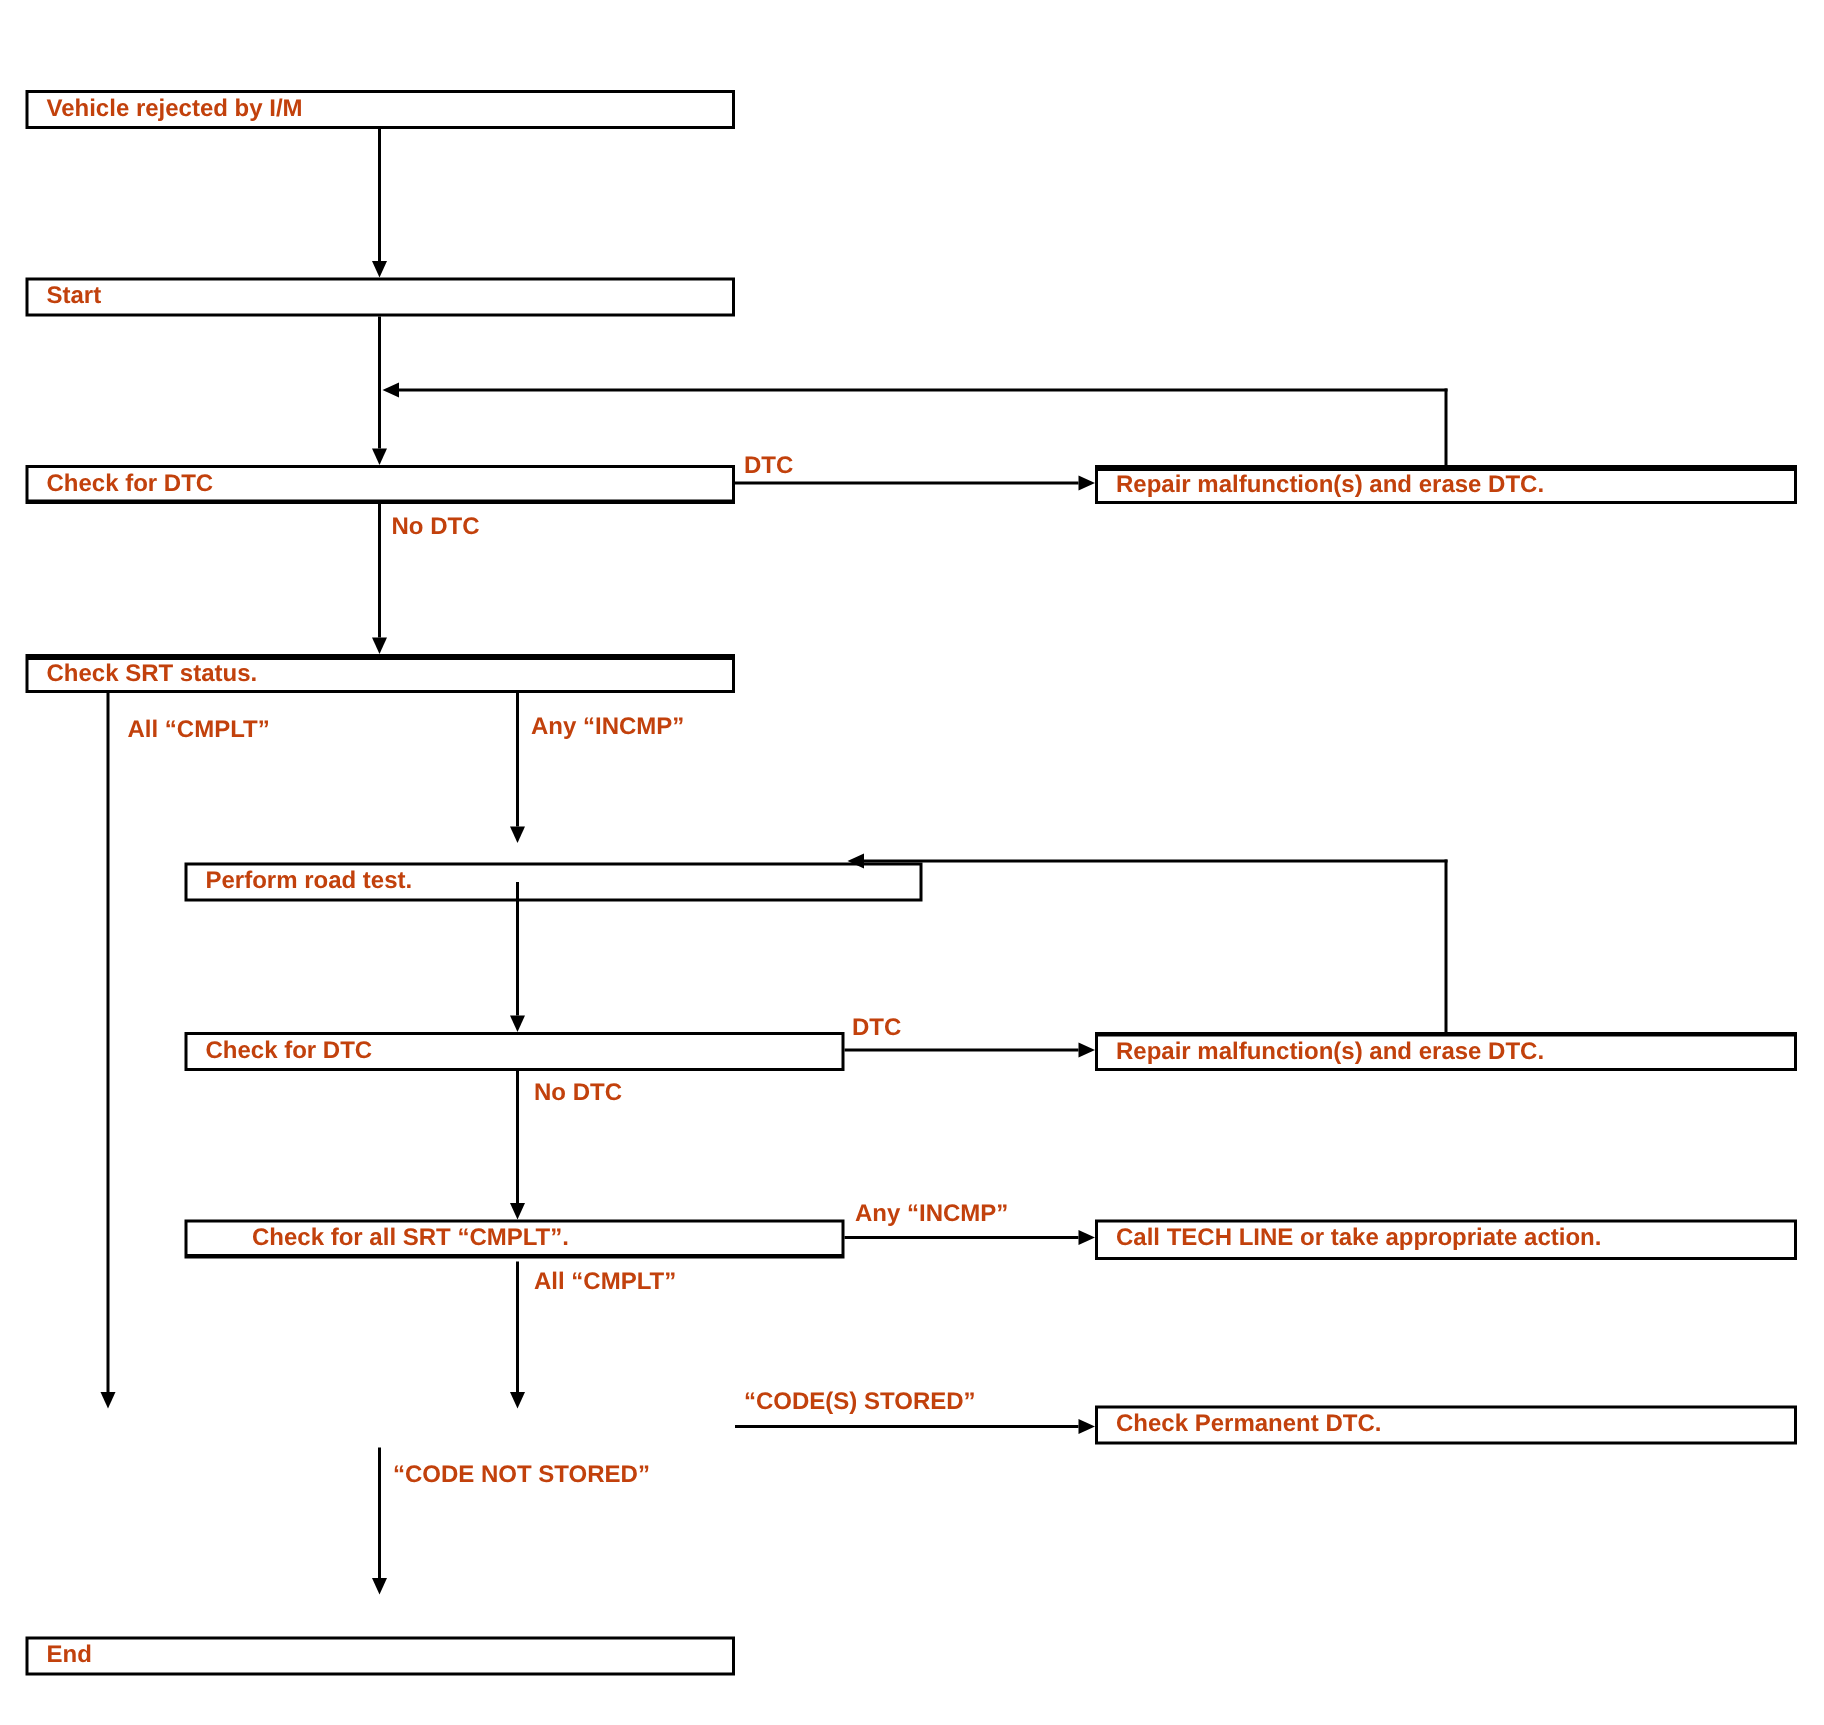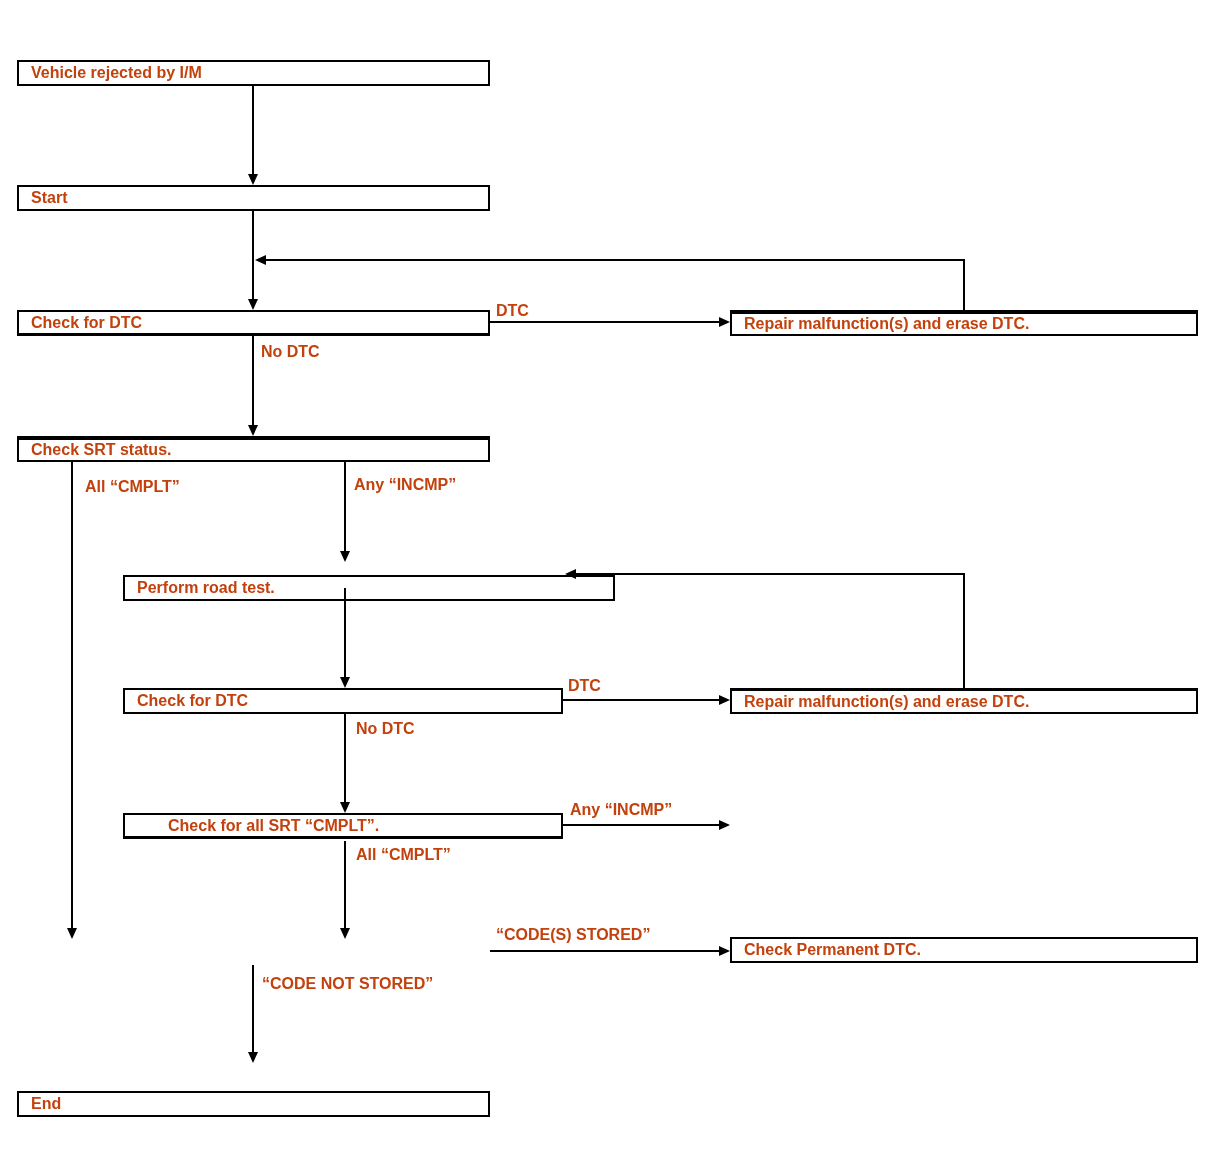--- a/index.html
+++ b/index.html
@@ -45,20 +45,21 @@
 
   <div class="box b3" style="left:123px; top:813px; width:440px; height:26px;padding-left:43px;">Check for all SRT “CMPLT”.</div>
 
 
   <div class="box" style="left:17px; top:1063px; width:473px; height:26px;margin-top:28px;">End</div>
 
   <div class="box t4" style="left:730px; top:310px; width:468px; height:26px;">Repair malfunction(s) and erase DTC.</div>
 
   <div class="box t3" style="left:730px; top:688px; width:468px; height:26px;">Repair malfunction(s) and erase DTC.</div>
 
+  <div class="box" style="left:730px; top:813px; width:468px; height:27px;">Call TECH LINE or take appropriate action.</div>
 
   <div class="box" style="left:730px; top:937px; width:468px; height:26px;">Check Permanent DTC.</div>
 
   <div class="vline" style="left:252px; top:86px; height:88px;"></div>
   <div class="arr down" style="left:248px; top:174px;"></div>
 
   <div class="vline" style="left:252px; top:211px; height:88px;"></div>
   <div class="arr down" style="left:248px; top:299px;"></div>
 
   <div class="vline" style="left:252px; top:336px; height:89px;"></div>

